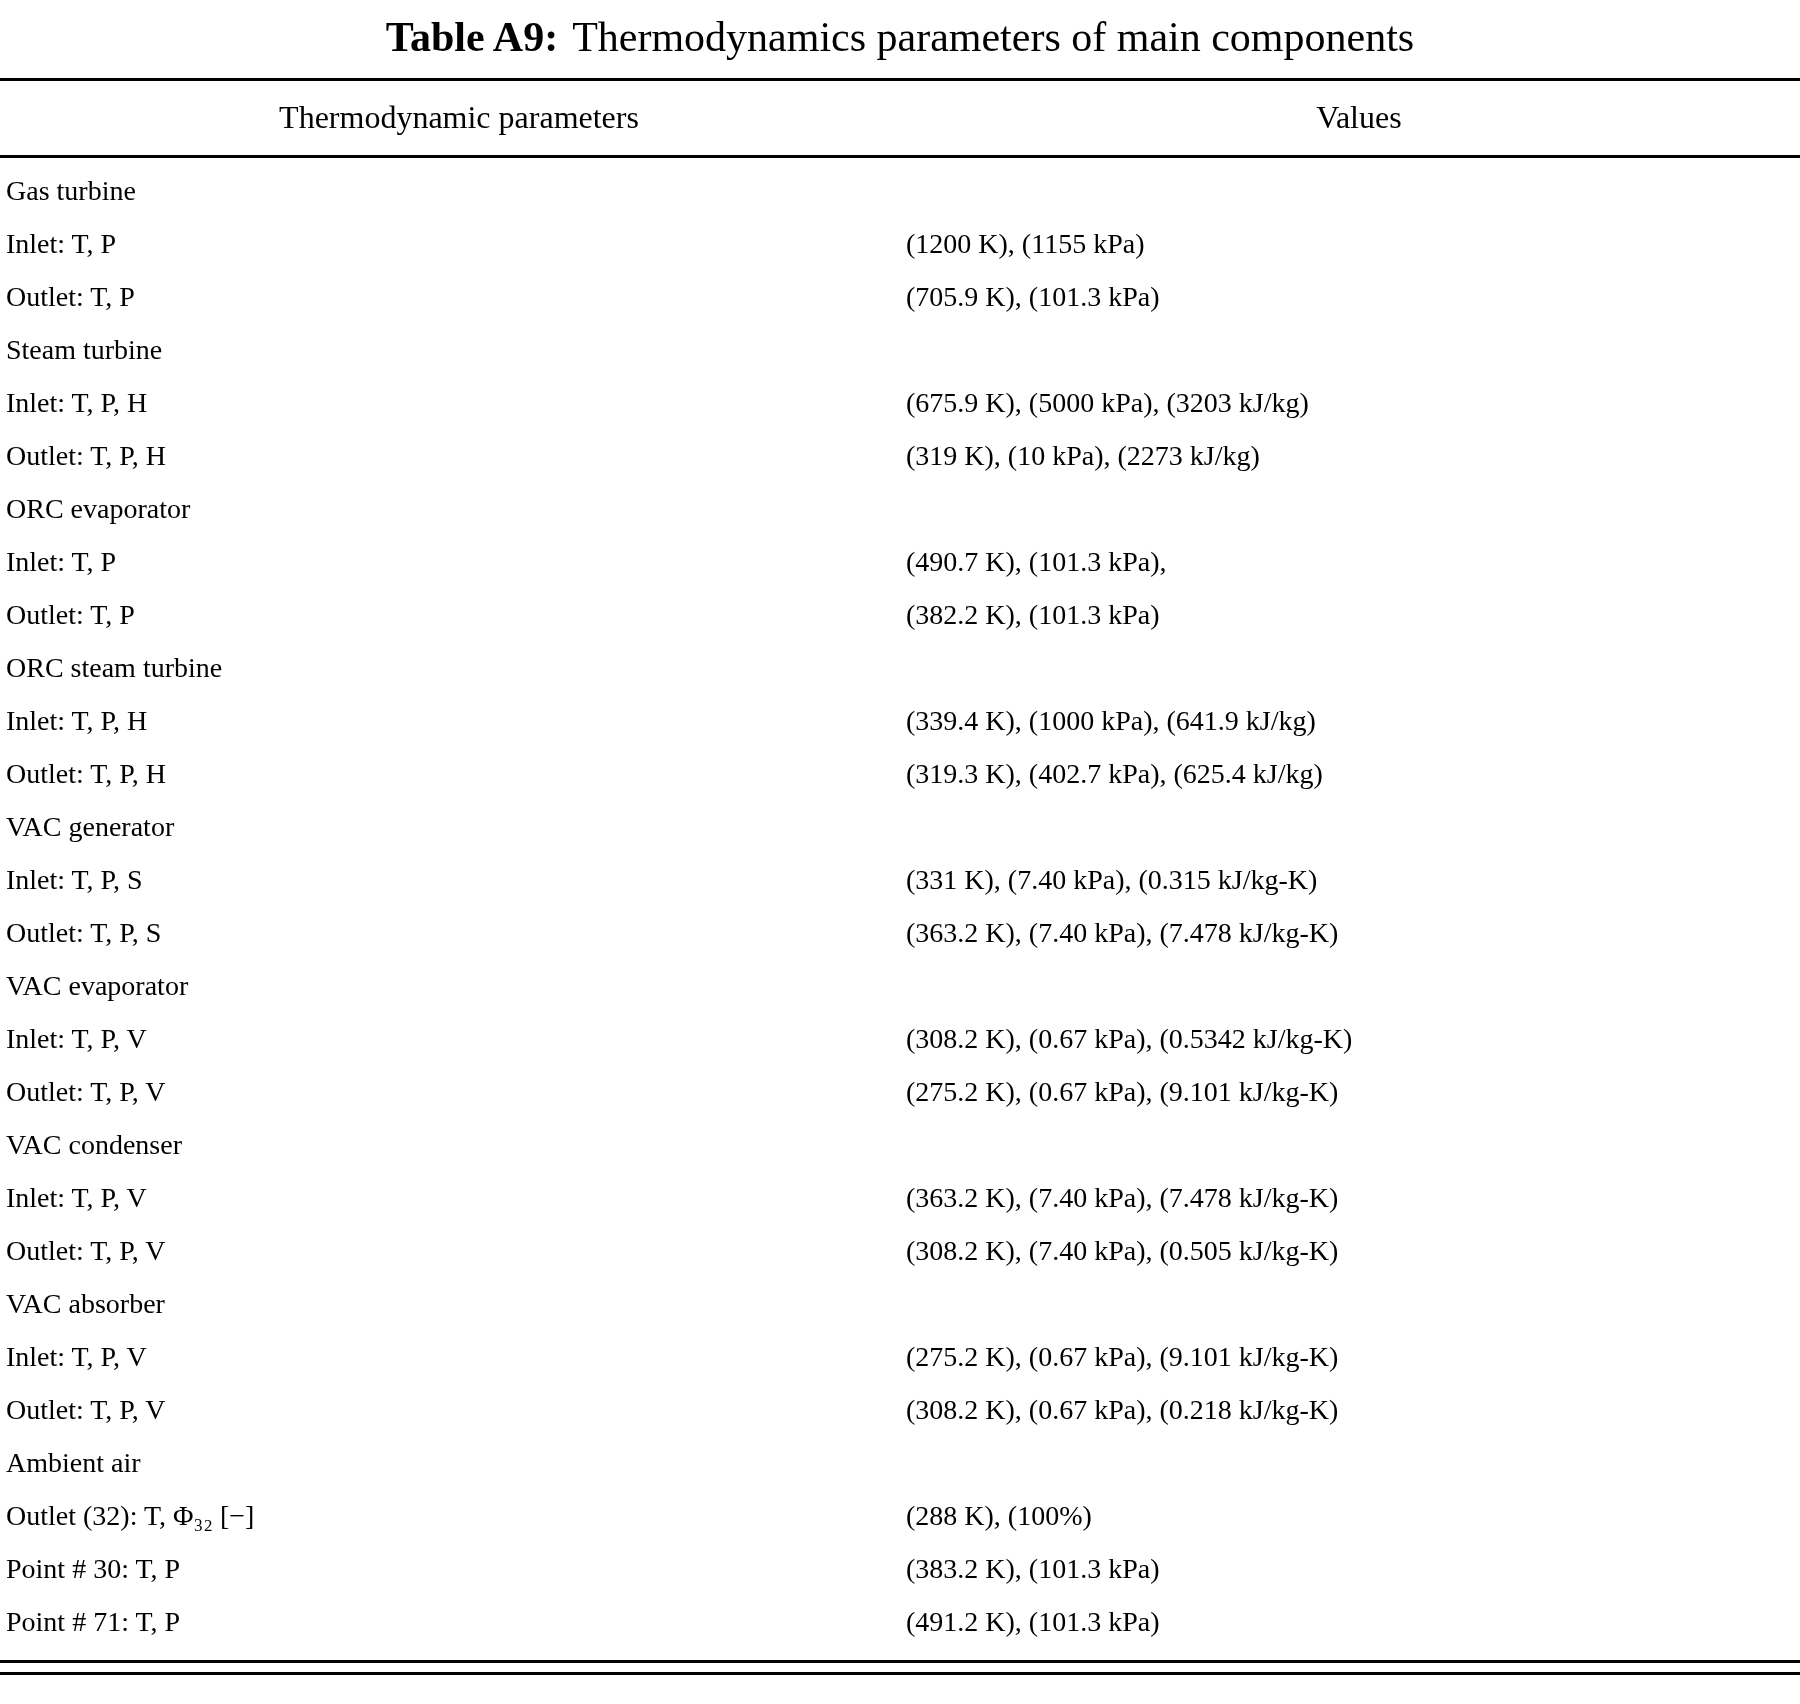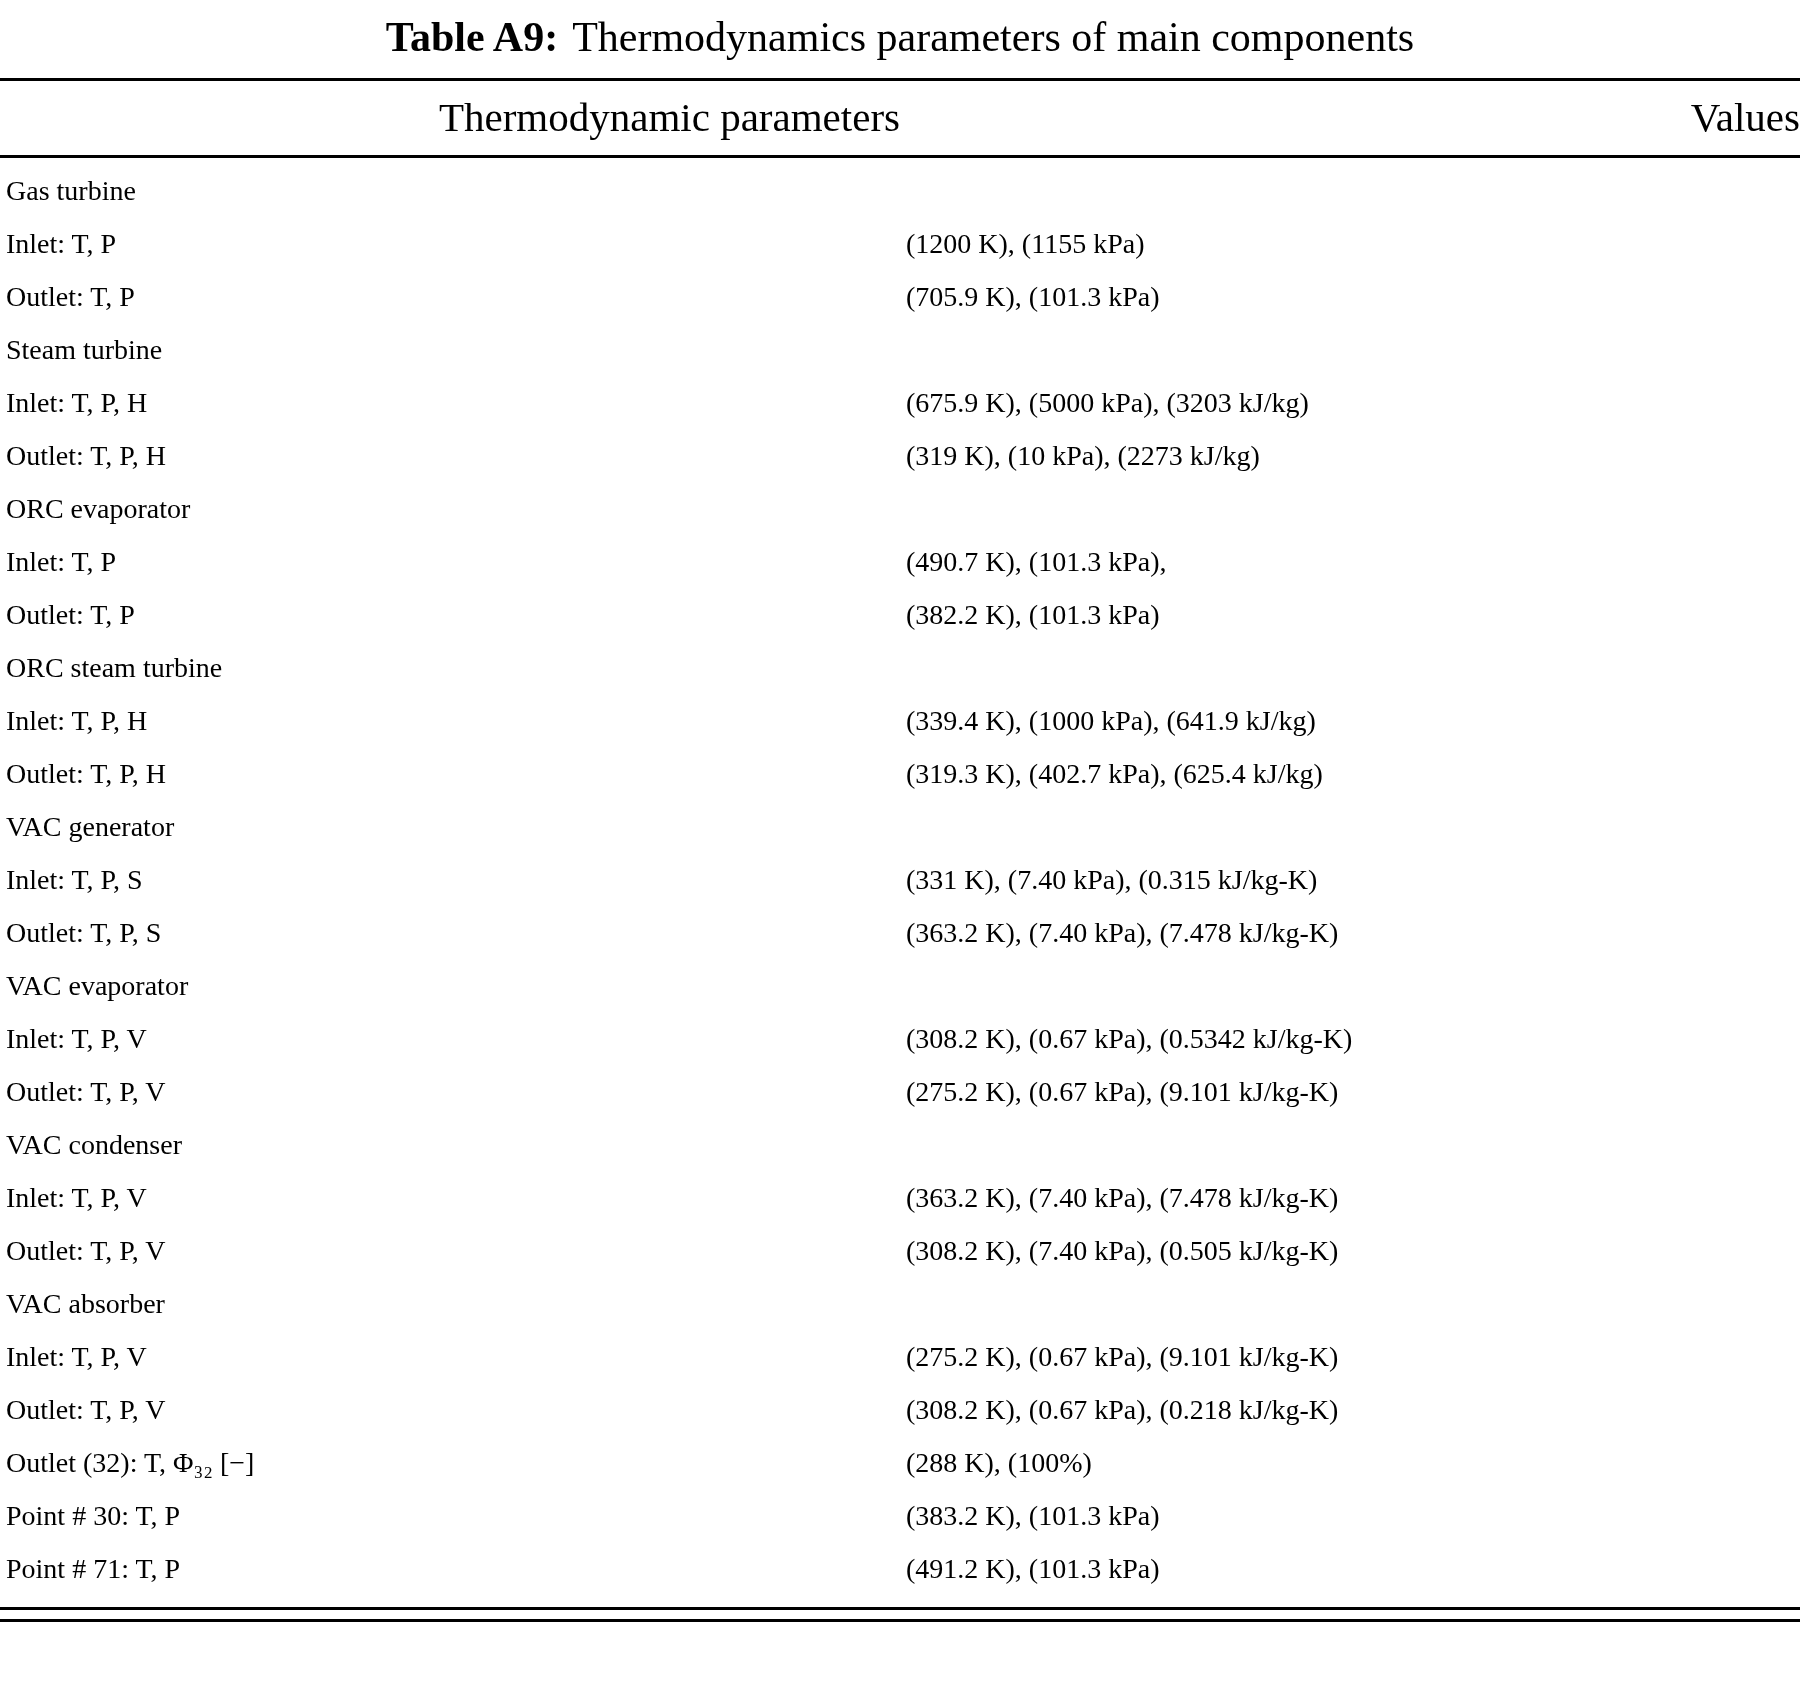--- a/index.html
+++ b/index.html
@@ -28,23 +28,23 @@
     margin-right: 14px;
   }
   table {
     width: 1800px;
     border-collapse: collapse;
     table-layout: fixed;
   }
   col.c1 { width: 900px; }
   col.c2 { width: 900px; }
   thead th {
-    text-align: right;
+    text-align: center;
     font-weight: 400;
-    font-size: 41px;
+    font-size: 32px;
     line-height: 48px;
     padding: 12px 0 14px 18px;
     border-top: 3px solid #000;
     border-bottom: 3px solid #000;
   }
   tbody td {
     font-size: 28px;
     line-height: 53px;
     padding: 0 0 0 6px;
     vertical-align: baseline;
@@ -171,20 +171,24 @@
         </tr>
         <tr>
           <td>Inlet: T, P, V</td>
           <td>(275.2 K), (0.67 kPa), (9.101 kJ/kg-K)</td>
         </tr>
         <tr>
           <td>Outlet: T, P, V</td>
           <td>(308.2 K), (0.67 kPa), (0.218 kJ/kg-K)</td>
         </tr>
         <tr>
+          <td>Ambient air</td>
+          <td></td>
+        </tr>
+        <tr>
           <td>Outlet (32): T, Φ₃₂ [−]</td>
           <td>(288 K), (100%)</td>
         </tr>
         <tr>
           <td>Point # 30: T, P</td>
           <td>(383.2 K), (101.3 kPa)</td>
         </tr>
         <tr>
           <td>Point # 71: T, P</td>
           <td>(491.2 K), (101.3 kPa)</td>

